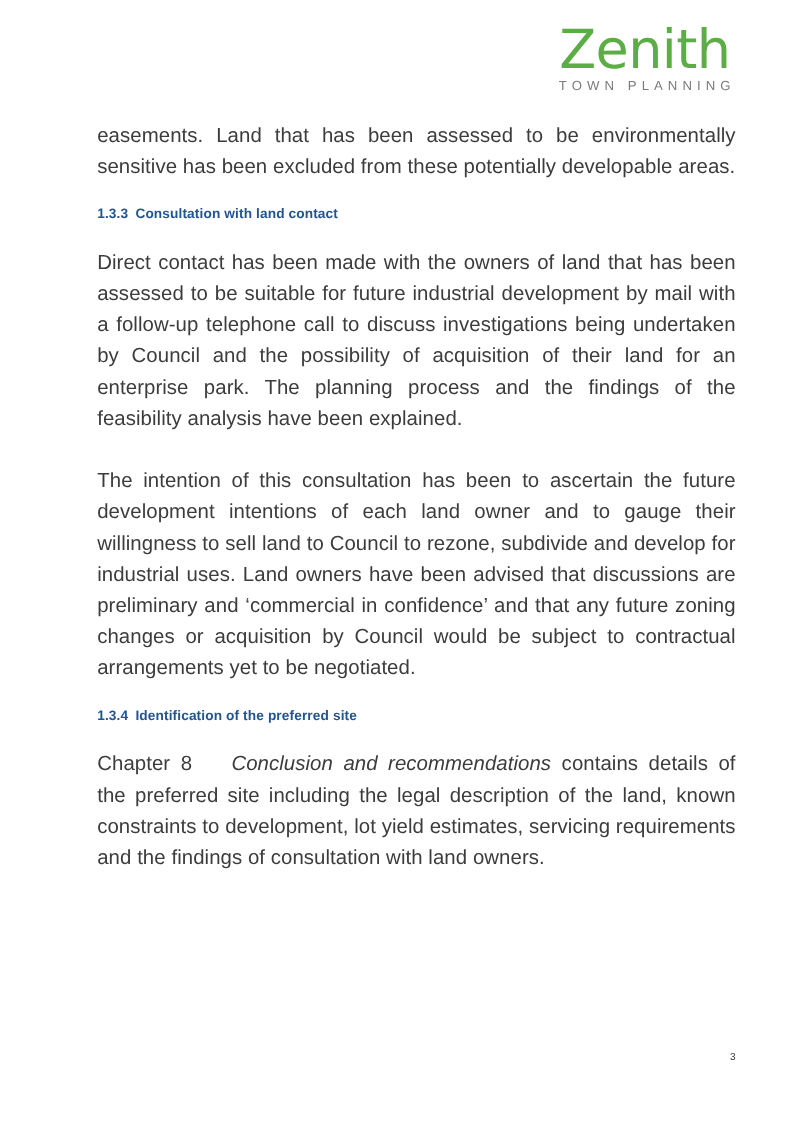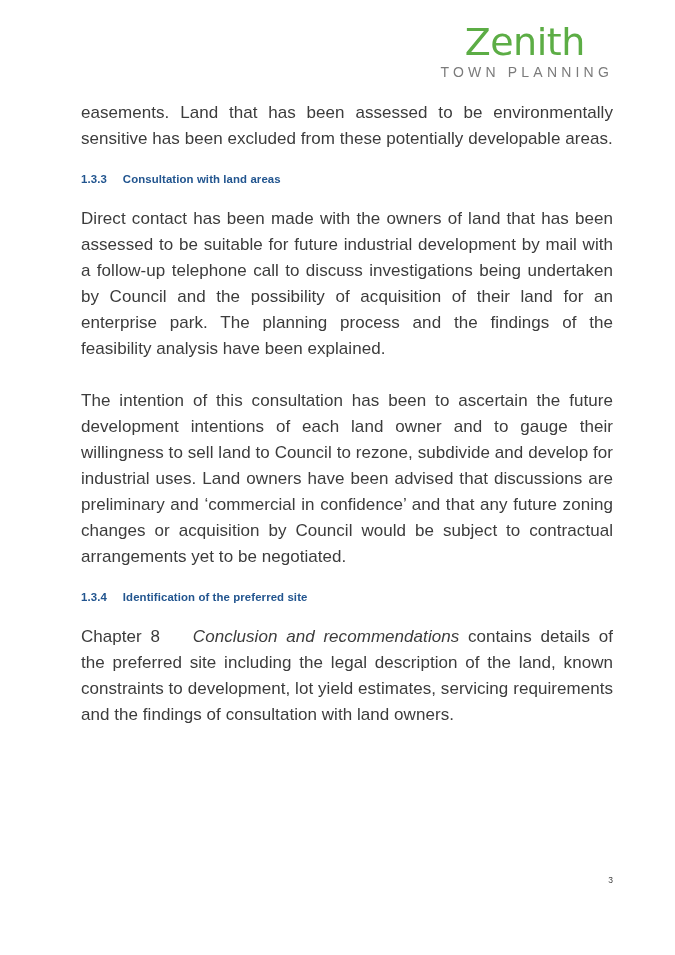--- a/index.html
+++ b/index.html
@@ -28,31 +28,31 @@
     height: 96px;
   }
   .logo-block {
     position: absolute;
     right: 62px;
     top: 22px;
     text-align: center;
   }
   .logo-word {
     font-family: "DejaVu Sans", sans-serif;
-    font-size: 38px;
+    font-size: 45px;
     line-height: 40px;
     letter-spacing: -0.5px;
     color: #5CAD45;
     font-weight: 400;
     display: block;
     white-space: nowrap;
   }
   .logo-tagline {
     font-family: "Liberation Sans", sans-serif;
-    font-size: 14px;
+    font-size: 11px;
     line-height: 12px;
     letter-spacing: 4.2px;
     color: #7b7b7b;
     display: block;
     margin-top: 4px;
     margin-left: 4px;
     white-space: nowrap;
   }
 
   
@@ -79,21 +79,21 @@
 
   h3.sec-head {
     margin: 0;
     font-family: "Liberation Sans", sans-serif;
     font-size: 11.4px;
     line-height: 18px;
     font-weight: bold;
     color: #22558F;
     letter-spacing: 0.1px;
   }
-  h3.sec-head .num { margin-right: 16px; }
+  h3.sec-head .num { margin-right: 6px; }
 
   em.ital {
     font-style: italic;
     padding-left: 24px;
   }
 
   
   .page-number {
     position: absolute;
     left: 0;
@@ -117,21 +117,21 @@
     </div>
   </div>
 
   <div class="content">
 
     <p class="body-par">easements.  Land that has been assessed to be environmentally sensitive has been excluded from these potentially developable areas.</p>
 
     <div class="gap-head"></div>
 
     <h3 class="sec-head">
-      <span class="num">1.3.3</span><span>Consultation with land areas</span>
+      <span class="num">1.3.3</span><span>Consultation with land contact</span>
     </h3>
 
     <div class="gap-after-head"></div>
 
     <p class="body-par">Direct contact has been made with the owners of land that has been assessed to be suitable for future industrial development by mail with a follow-up telephone call to discuss investigations being undertaken by Council and the possibility of acquisition of their land for an enterprise park. The planning process and the findings of the feasibility analysis have been explained.</p>
 
     <div class="gap-par"></div>
 
     <p class="body-par">The intention of this consultation has been to ascertain the future development intentions of each land owner and to gauge their willingness to sell land to Council to rezone, subdivide and develop for industrial uses.   Land owners have been advised that discussions are preliminary and ‘commercial in confidence’ and that any future zoning changes or acquisition by Council would be subject to contractual arrangements yet to be negotiated.</p>
 

